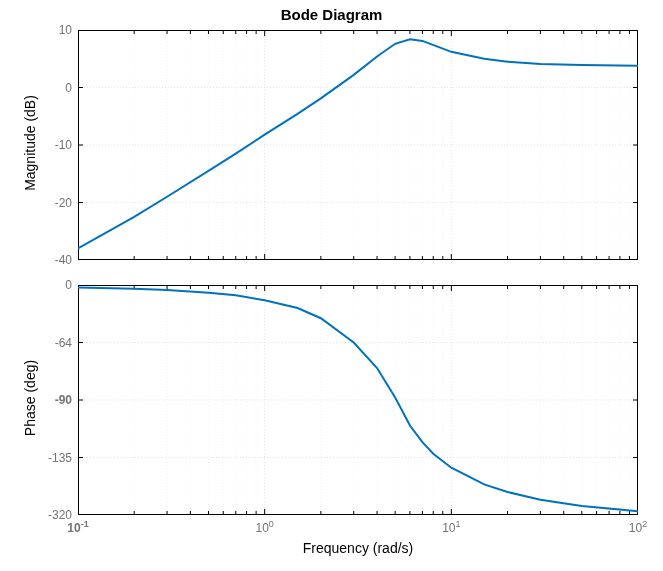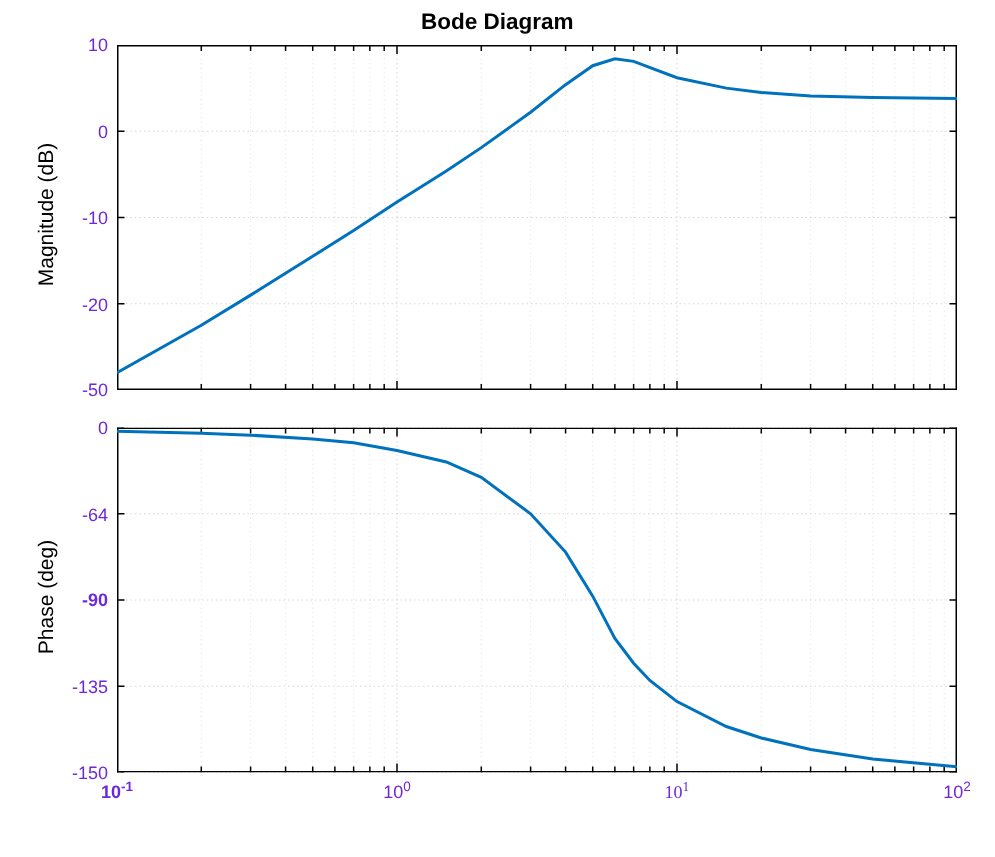--- a/index.html
+++ b/index.html
@@ -1,21 +1,21 @@
 <!DOCTYPE html>
 <html><head>
 <meta charset="utf-8">
 <style>
   * { margin: 0; padding: 0; box-sizing: border-box; }
   body { font-family: Arial, Helvetica, sans-serif; background: #fff; width: 663px; height: 571px; position: relative; }
   .figure { position: absolute; left: 0; top: 0; width: 663px; height: 571px; }
   .title { position: absolute; width: 100%; text-align: center; font-size: 15px; font-weight: bold; color: #000; }
   .ylabel { position: absolute; transform-origin: center; transform: rotate(-90deg); font-size: 14px; color: #000; white-space: nowrap; }
   .xlabel { position: absolute; text-align: center; font-size: 14px; color: #000; }
-  .ticklabel { position: absolute; font-size: 12px; color: #6d28d9; }
+  .ticklabel { position: absolute; font-size: 12px; color: #737373; }
   .ytick { text-align: right; width: 40px; }
   .xtick { text-align: center; width: 40px; }
   svg { position: absolute; }
   .plotbox { stroke: #000; stroke-width: 1; fill: none; }
   .gridmajor { stroke: #c8c8c8; stroke-width: 0.5; stroke-dasharray: 1 2; }
   .gridminor { stroke: #ddd; stroke-width: 0.4; stroke-dasharray: 1 2; }
   .line { stroke: #0072BD; stroke-width: 2; fill: none; }
   .tickmark { stroke: #000; stroke-width: 1; }
 </style>
 </head>
@@ -132,21 +132,21 @@
         <line x1="560" x2="560" y1="0" y2="6" class="tickmark"></line>
         <line x1="560" x2="560" y1="224" y2="230" class="tickmark"></line>
       </g>
 
     <path id="mag-line" class="line" d="M0.00 218.50 L56.19 186.88 L89.06 166.75 L130.47 140.88 L157.75 123.63 L186.67 104.65 L219.54 83.95 L242.86 68.42 L275.73 44.85 L299.05 26.45 L317.14 13.80 L331.92 9.20 L344.42 10.92 L373.33 21.85 L406.20 28.75 L429.53 31.63 L462.40 33.92 L503.81 35.08 L560.00 35.65 "></path>
   </svg>
 
   <div class="ylabel" style="left:-30px; top:135px; width:120px; text-align:center;">Magnitude (dB)</div>
 
   <div id="mag-yticklabels">
-      <div class="ticklabel ytick" style="left: 32px; top: 253px;">-50</div>
+      <div class="ticklabel ytick" style="left: 32px; top: 253px;">-40</div>
       <div class="ticklabel ytick" style="left: 32px; top: 195.5px;">-20</div>
       <div class="ticklabel ytick" style="left: 32px; top: 138px;">-10</div>
       <div class="ticklabel ytick" style="left: 32px; top: 80.5px;">0</div>
       <div class="ticklabel ytick" style="left: 32px; top: 23px;">10</div>
     </div>
 
   <svg style="left:78px; top:285px;" width="560" height="230">
     <g id="ph-grid">
         <line x1="0" x2="560" y1="230" y2="230" class="gridmajor"></line>
         <line x1="0" x2="560" y1="172.5" y2="172.5" class="gridmajor"></line>
@@ -248,28 +248,29 @@
         <line x1="541.9101309051628" x2="541.9101309051628" y1="226" y2="230" class="tickmark"></line>
         <line x1="551.4586017620072" x2="551.4586017620072" y1="0" y2="4" class="tickmark"></line>
         <line x1="551.4586017620072" x2="551.4586017620072" y1="226" y2="230" class="tickmark"></line>
         <line x1="560" x2="560" y1="0" y2="6" class="tickmark"></line>
         <line x1="560" x2="560" y1="224" y2="230" class="tickmark"></line>
       </g>
     <path id="ph-line" class="line" d="M0.00 2.56 L56.19 3.83 L89.06 5.11 L130.47 7.67 L157.75 10.22 L186.67 15.33 L219.54 23.00 L242.86 33.22 L275.73 57.50 L299.05 83.06 L317.14 112.44 L331.92 140.56 L344.42 157.17 L355.24 168.67 L373.33 182.72 L406.20 199.33 L429.53 207.00 L462.40 214.67 L503.81 221.06 L560.00 226.17 "></path>
   </svg>
   <div class="ylabel" style="left:-30px; top:390px; width:120px; text-align:center;">Phase (deg)</div>
   <div id="ph-yticklabels">
-      <div class="ticklabel ytick" style="left: 32px; top: 508px;">-150</div>
+      <div class="ticklabel ytick" style="left: 32px; top: 508px;">-320</div>
       <div class="ticklabel ytick" style="left: 32px; top: 450.5px;">-135</div>
       <div class="ticklabel ytick" style="left: 32px; top: 393px; font-weight: bold;">-90</div>
       <div class="ticklabel ytick" style="left: 32px; top: 335.5px;">-64</div>
       <div class="ticklabel ytick" style="left: 32px; top: 278px;">0</div>
     </div>
 
   <div id="xticklabels">
       <div class="ticklabel xtick" style="left: 58px; top: 519px; font-weight: bold;">10<sup style="font-size:9px;">-1</sup></div>
       <div class="ticklabel xtick" style="left: 244.667px; top: 519px; text-align: center;">10<sup style="font-size:9px;">0</sup></div>
-      <div class="ticklabel xtick" style="left: 431.333px; top: 519px; font-family: Liberation Serif, serif;">10<sup style="font-size:9px;">1</sup></div>
+      <div class="ticklabel xtick" style="left: 431.333px; top: 519px;">10<sup style="font-size:9px;">1</sup></div>
       <div class="ticklabel xtick" style="left: 618px; top: 519px;">10<sup style="font-size:9px;">2</sup></div>
     </div>
 
+  <div class="xlabel" style="left:78px; top:540px; width:560px;">Frequency (rad/s)</div>
 
 </div>
 
 </body></html>

